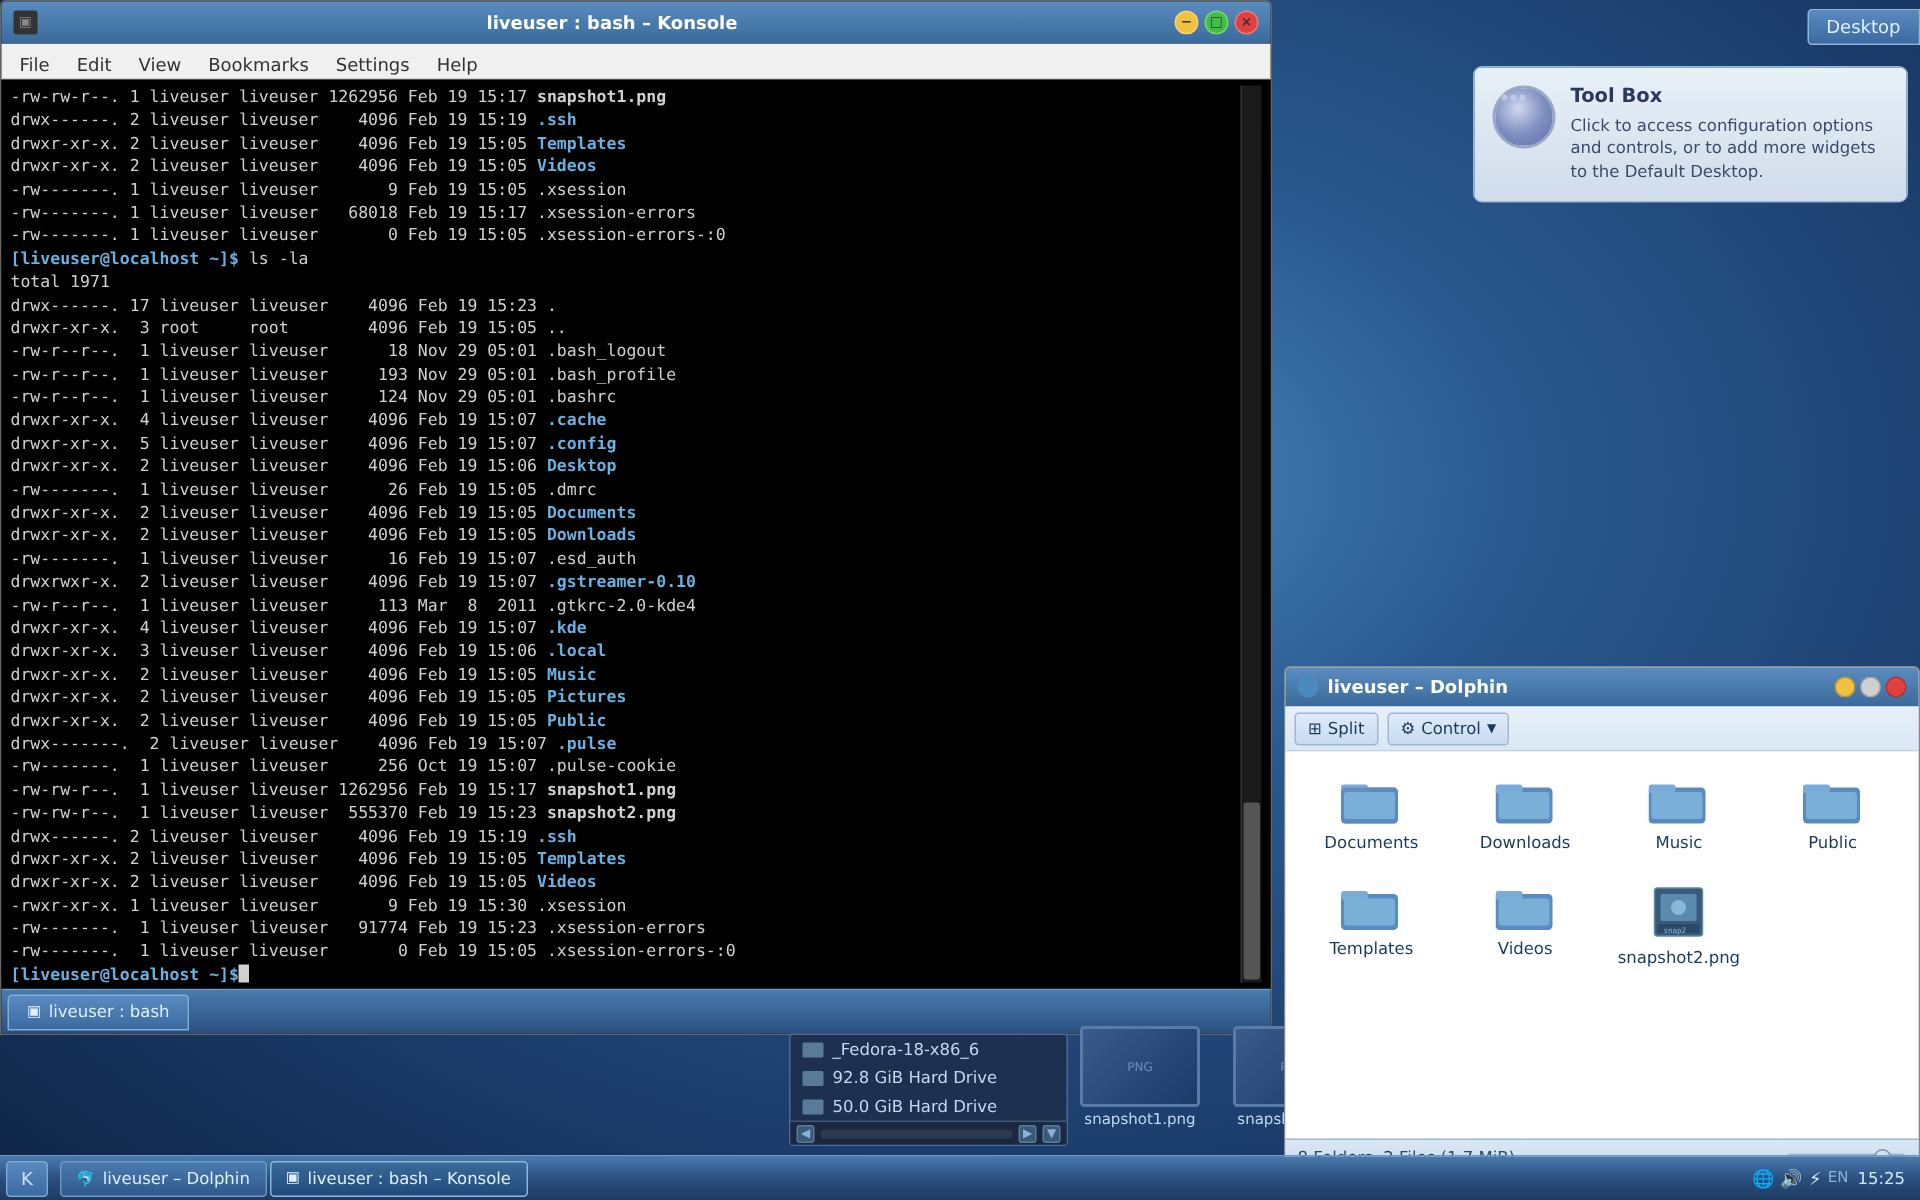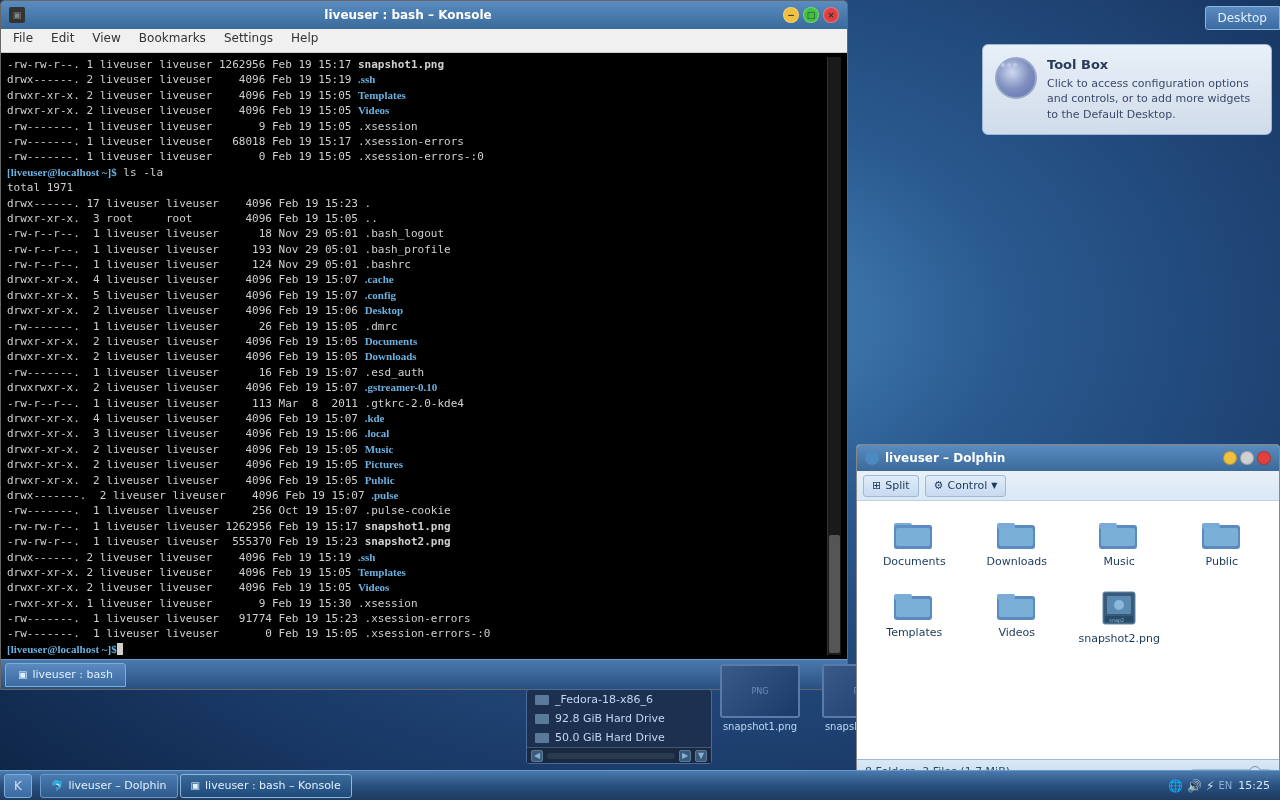--- a/index.html
+++ b/index.html
@@ -170,21 +170,21 @@
     }
 
     .win-btn-minimize { background: #f0c040; }
     .win-btn-maximize { background: #40c040; }
     .win-btn-close { background: #e04040; }
 
     .window-menubar {
       height: 24px;
       background: #f0f0f0;
       display: flex;
-      align-items: flex-start;
+      align-items: flex-end;
       padding: 0 4px;
       gap: 2px;
       border-bottom: 1px solid #ccc;
     }
 
     .menu-item {
       padding: 2px 8px;
       font-size: 12px;
       color: #333;
       cursor: pointer;
@@ -219,21 +219,21 @@
     }
 
     .terminal-scrollbar-thumb {
       position: absolute;
       right: 1px;
       left: 1px;
       background: #555;
       border-radius: 2px;
     }
 
-    .t-blue { color: #6ab0e0; font-weight: bold; font-family: Liberation Serif, serif; }
+    .t-blue { color: #6ab0e0; font-weight: bold; }
     .t-bold { font-weight: bold; }
 
     
     .konsole-tabbar {
       height: 30px;
       background: linear-gradient(to bottom, #4a7aad 0%, #2a5080 100%);
       border-top: 1px solid #6a9acc;
       display: flex;
       align-items: center;
       padding: 0 4px;
@@ -517,21 +517,21 @@
       align-items: center;
       justify-content: center;
       font-size: 8px;
       color: #8ab0d8;
       cursor: pointer;
     }
 
     
     .snapshots-row {
       position: absolute;
-      bottom: 68px;
+      bottom: 48px;
       left: 720px;
       display: flex;
       gap: 22px;
       z-index: 15;
     }
 
     .snapshot-item {
       display: flex;
       flex-direction: column;
       align-items: center;

